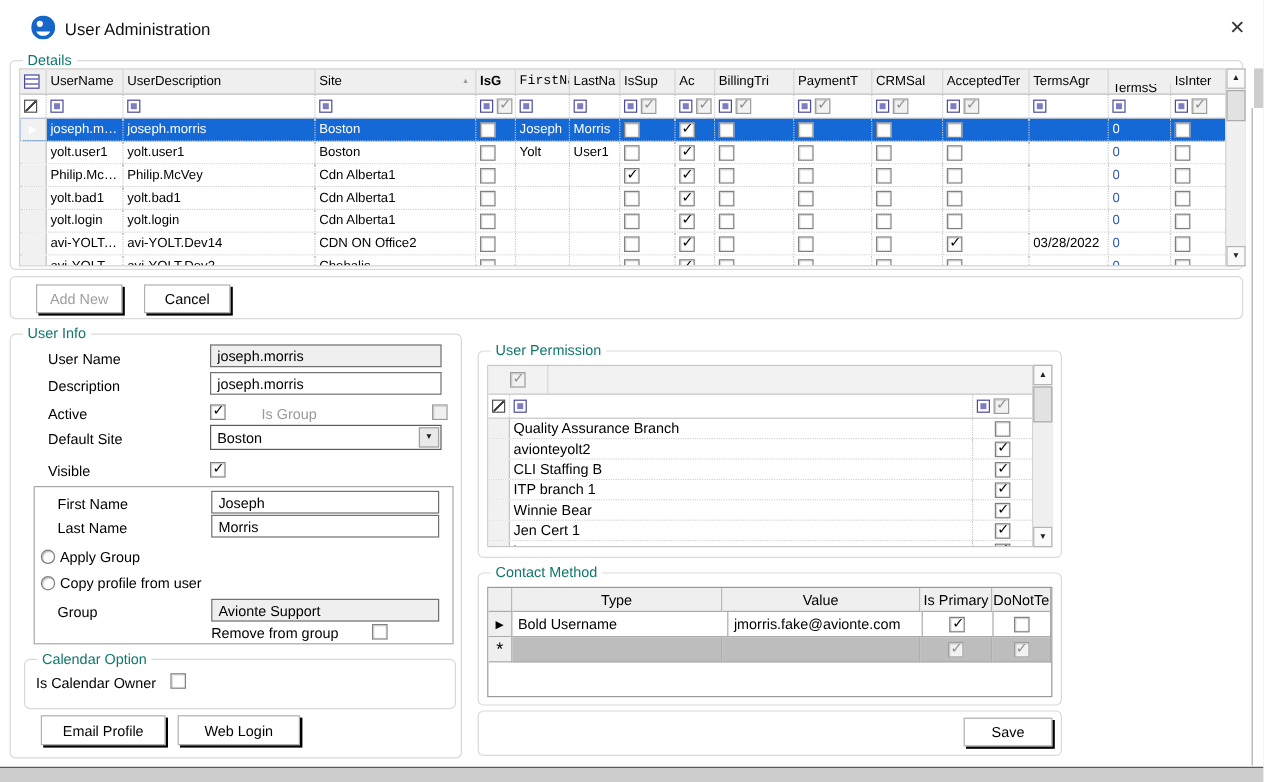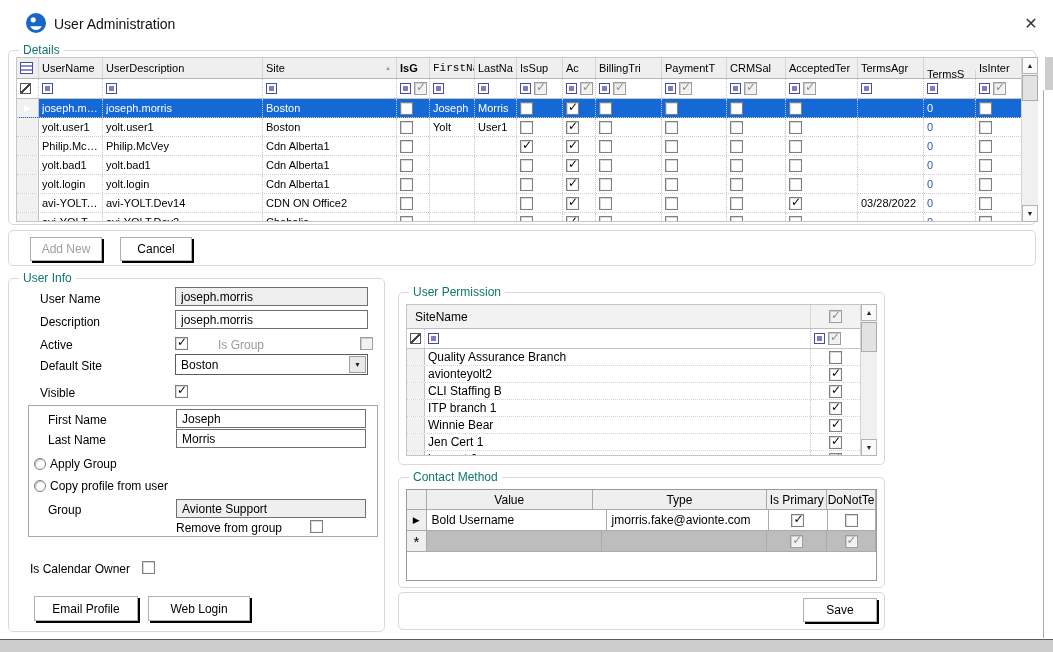--- a/index.html
+++ b/index.html
@@ -587,34 +587,34 @@
   <span class="radio" style="left:34px;top:458px"></span>
   <div class="lbl" style="left:50px;top:457px">Apply Group</div>
   <span class="radio" style="left:34px;top:480px"></span>
   <div class="lbl" style="left:50px;top:479px">Copy profile from user</div>
 
   <div class="lbl" style="left:48px;top:503px">Group</div>
   <input class="tin ro" style="left: 176px; top: 499px; width: 190px;" readonly="" value="Avionte Support">
   <div class="lbl" style="left:176px;top:521px">Remove from group</div>
   <span class="cb abs" style="left:310px;top:520px"></span>
 
+  <div class="group" style="left:20px;top:549px;width:360px;height:42px">
+    <div class="glabel">Calendar Option</div>
+  </div>
   <div class="lbl" style="left:30px;top:562px">Is Calendar Owner</div>
   <span class="cb abs" style="left:142px;top:561px"></span>
 
   <div class="btn" style="left:34px;top:596px;width:104px;height:25px">Email Profile</div>
   <div class="btn" style="left:148px;top:596px;width:102px;height:25px">Web Login</div>
 
   <div class="group" style="left:398px;top:292px;width:487px;height:173px">
     <div class="glabel">User Permission</div>
   </div>
   <div class="grid-frame" style="left:406px;top:304px;width:471px;height:152px">
       <div class="g-row p-head">
-        <div class="g-cell" style="width: 404px; padding-left: 8px;">
-          <span style="font-size: 12px;">SiteName</span>
-        </div>
         <div class="g-cell" style="width: 50px; justify-content: center;">
           <span class="cb dis on"></span>
         </div>
       </div>
       <div class="g-row g-filter">
         <div class="g-cell" style="width: 18px;">
           <span class="fclear"></span>
         </div>
         <div class="g-cell" style="width: 386px;">
           <span class="ficon"></span>
@@ -695,22 +695,22 @@
       <div class="thumb" style="top: 18px; height: 30px;"></div>
       <div class="ar down">▼</div>
     </div>
 
   <div class="group" style="left:398px;top:477px;width:487px;height:111px">
     <div class="glabel">Contact Method</div>
   </div>
   <div class="c-grid" style="left:406px;top:489px;width:471px;height:92px">
       <div class="c-row c-head">
         <div class="c-cell cind" style="width: 20px; height: 20px;"></div>
+        <div class="c-cell" style="width: 175px; height: 20px;">Type</div>
         <div class="c-cell" style="width: 166px; height: 20px;">Value</div>
-        <div class="c-cell" style="width: 175px; height: 20px;">Type</div>
         <div class="c-cell" style="width: 60px; height: 20px;">Is Primary</div>
         <div class="c-cell" style="width: 49px; height: 20px;">DoNotTe</div>
       </div>
       <div class="c-row">
         <div class="c-cell cind" style="width: 20px; height: 21px;">
           <span style="font-size: 9px;">▶</span>
         </div>
         <div class="c-cell" style="width: 184px; height: 21px;">
           <span class="txt" style="font-size: 12px;">Bold Username</span>
         </div>

